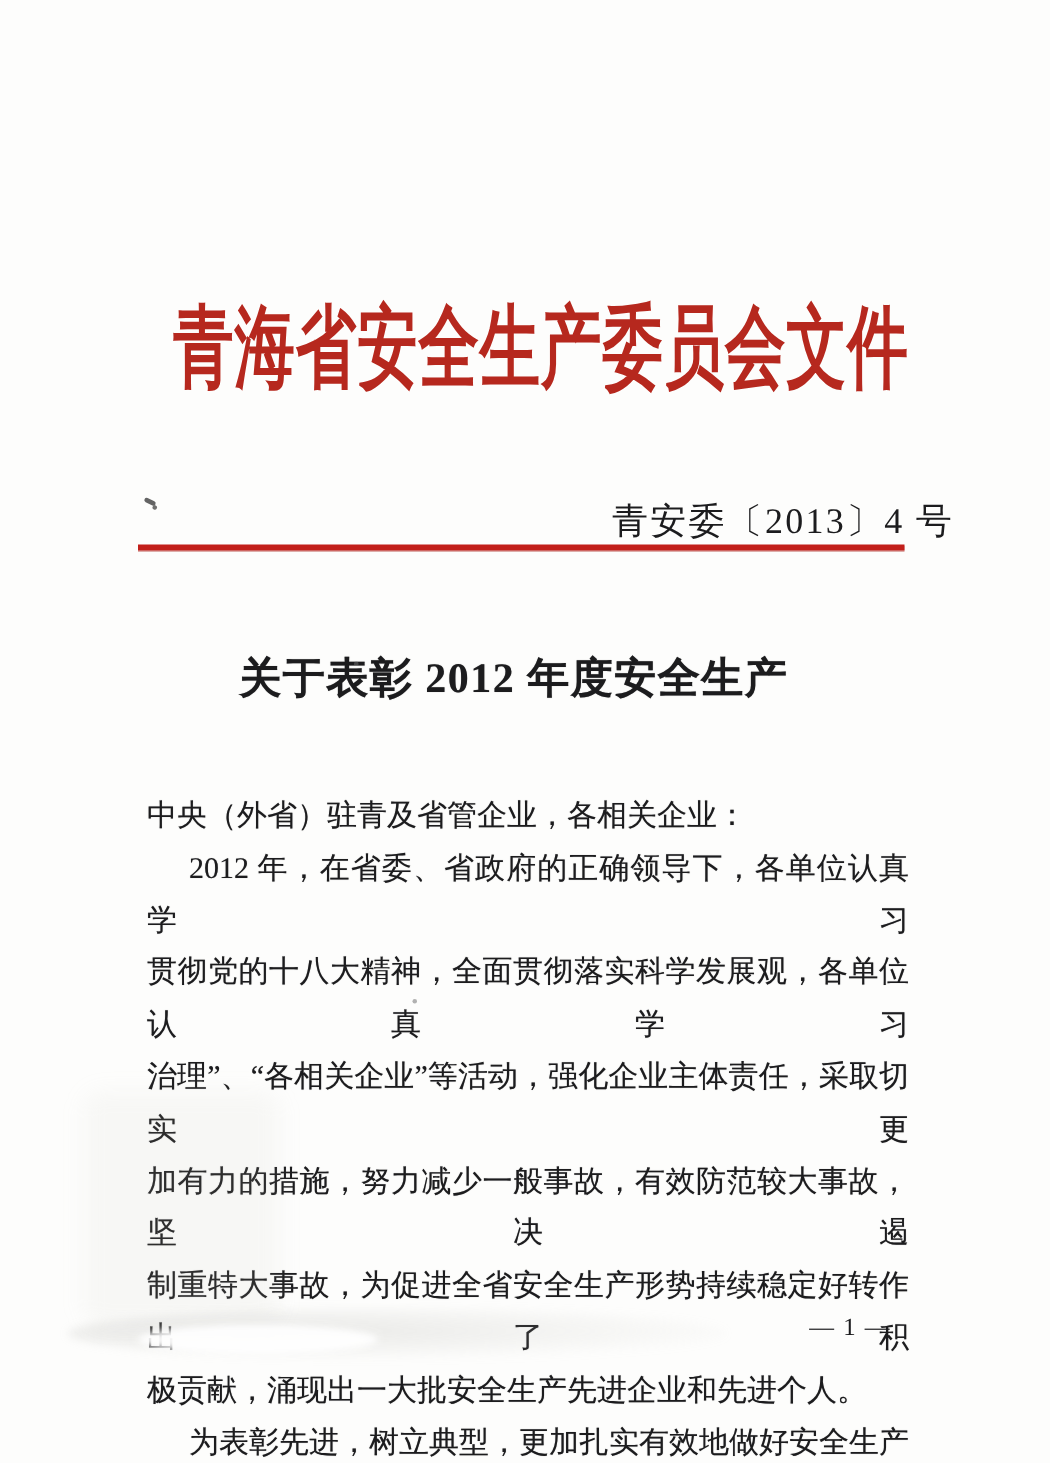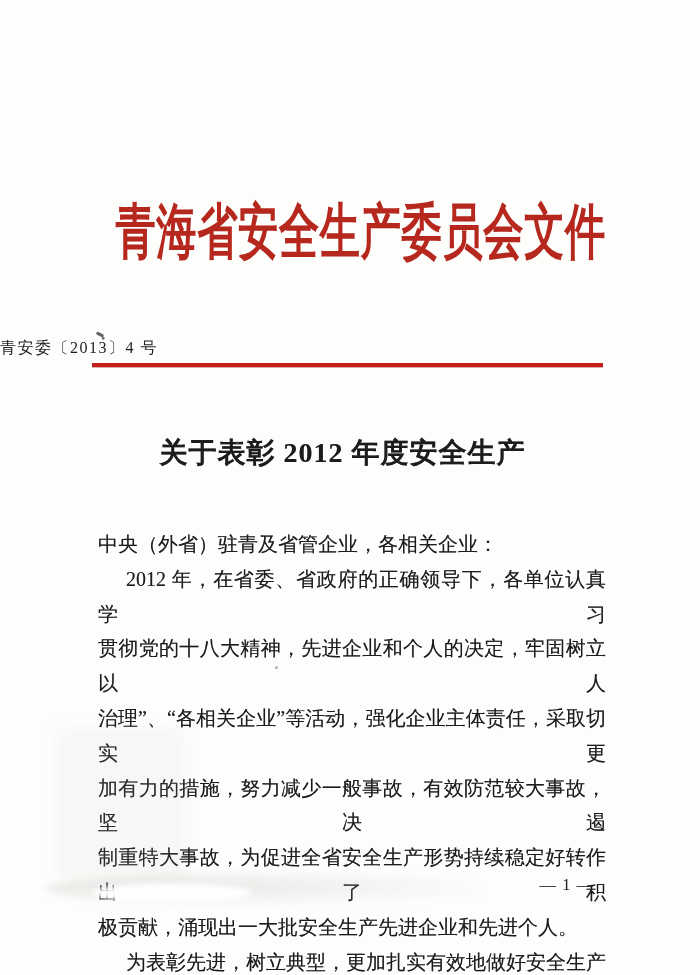--- a/index.html
+++ b/index.html
@@ -14,21 +14,21 @@
   .header {
     position:absolute; top:202px; left:0; width:700px;
     text-align:center; white-space:nowrap;
     font-size:60px; line-height:60px; font-weight:bold;
     color:var(--header_red,#b6281e);
     transform:scaleX(0.67);
     letter-spacing:1px;
   }
   .docnum {
     position:absolute; top:338px; left:0; width:636px;
-    text-align:left; font-size:16px; line-height:20px;
+    text-align:right; font-size:24px; line-height:20px;
     color:var(--ink,#1c1c1e); letter-spacing:1.5px;
   }
   .redline {
     position:absolute; top:363px; left:92px; width:511px; height:4px;
     background:var(--divider_red,#c21f1a);
     box-shadow:0 1px 0 rgba(160,20,15,.35);
   }
   .title {
     position:absolute; top:433px; left:0; width:685px;
     text-align:center; font-weight:bold; font-size:28px; line-height:39px;
@@ -86,21 +86,21 @@
 
   <div class="redline"></div>
 
   <div class="title">
     <div>关于表彰 2012 年度安全生产</div>
   </div>
 
   <div class="body-text" id="body-text">
       <div class="bline">中央（外省）驻青及省管企业，各相关企业：</div>
       <div class="bline justify" style="text-indent: 28px;">2012 年，在省委、省政府的正确领导下，各单位认真学习</div>
-      <div class="bline justify">贯彻党的十八大精神，先进企业和个人的决定，牢固树立以人</div>
+      <div class="bline justify">贯彻党的十八大精神，全面贯彻落实科学发展观，各单位认真学习</div>
       <div class="bline justify">治理”、“各相关企业”等活动，强化企业主体责任，采取切实更</div>
       <div class="bline justify">加有力的措施，努力减少一般事故，有效防范较大事故，坚决遏</div>
       <div class="bline justify">制重特大事故，为促进全省安全生产形势持续稳定好转作出了积</div>
       <div class="bline">极贡献，涌现出一大批安全生产先进企业和先进个人。</div>
       <div class="bline justify" style="text-indent: 28px;">为表彰先进，树立典型，更加扎实有效地做好安全生产各项</div>
     </div>
 
   <div class="pagenum">— 1 —</div>
 
   <div class="tick-mark"></div>

